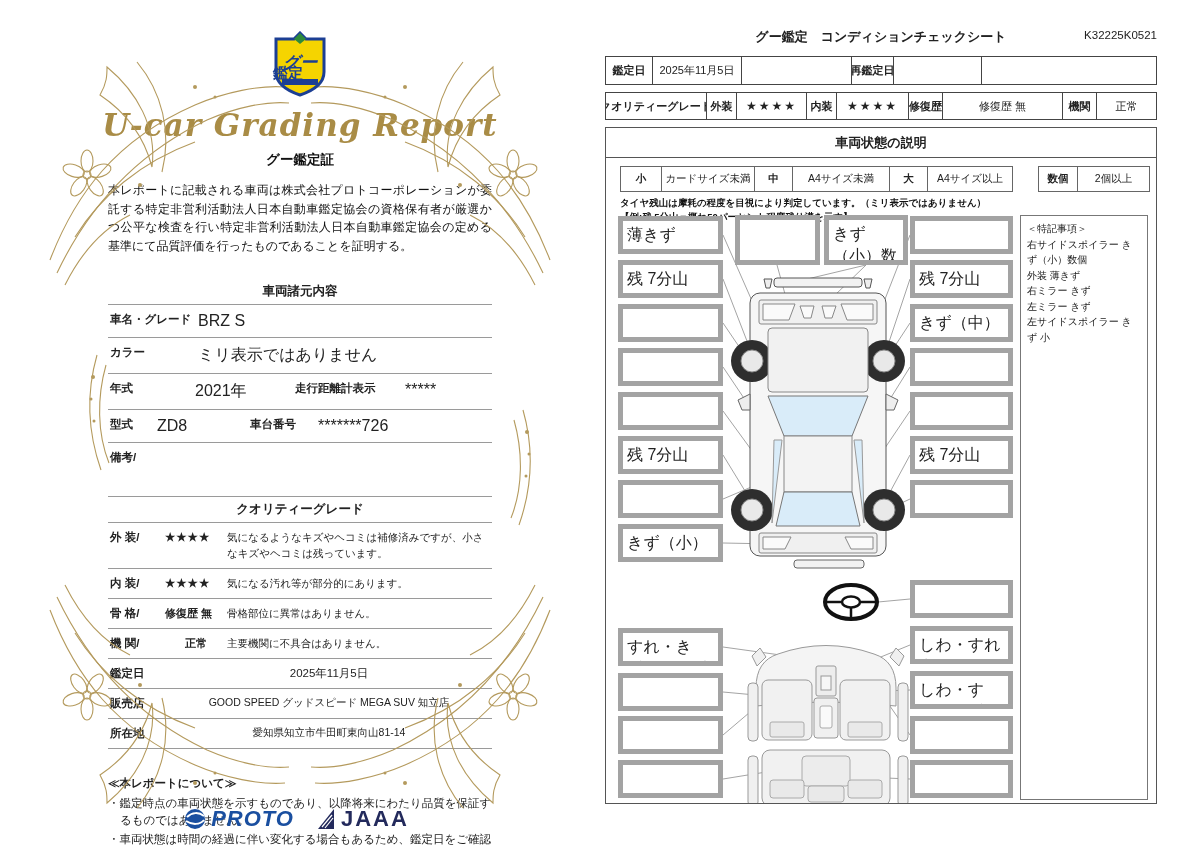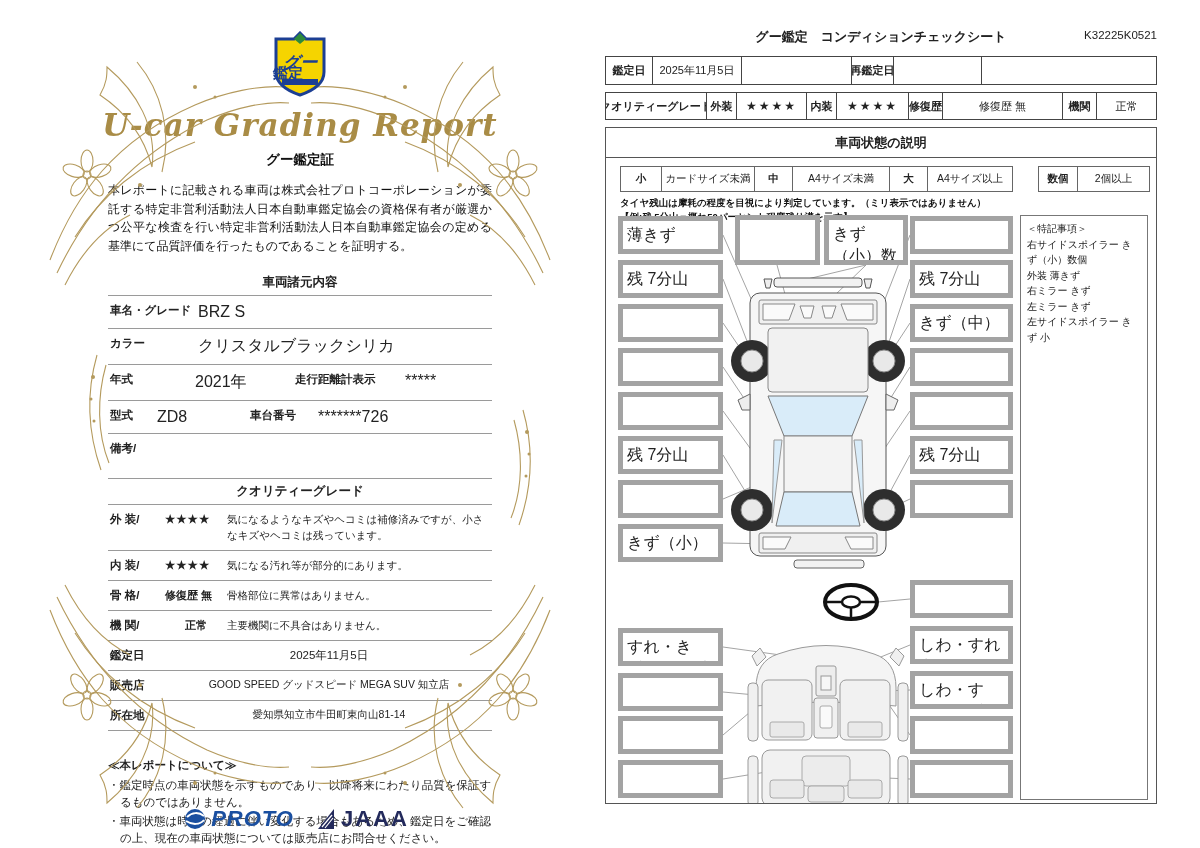--- a/index.html
+++ b/index.html
@@ -12,21 +12,21 @@
   .badge svg{position:absolute;left:0;top:0;}
   .badge-t1{position:absolute;left:0;top:20px;width:54px;text-align:center;
             font-size:17px;font-weight:bold;font-style:italic;color:#1c3f94;}
   .badge-t2{position:absolute;left:0;top:33px;width:54px;
             font-size:15px;font-weight:bold;color:#1c3f94;}
   .script-title{margin:10px 0 0 0;text-align:center;font-family:"DejaVu Serif",serif;
             font-style:italic;font-weight:bold;font-size:31px;color:#a98c46;letter-spacing:1px;}
   .cert-title{margin-top:8px;text-align:center;font-size:13.5px;font-weight:bold;color:#111;}
   .lp-body{width:384px;margin:0 auto;}
   .intro{margin:12px 0 0 0;font-size:12px;line-height:1.55;text-align:justify;color:#111;}
-  .ltitle{margin-top:15px;text-align:center;font-size:12.5px;font-weight:bold;padding:4px 0;}
+  .ltitle{margin-top:24px;text-align:center;font-size:12.5px;font-weight:bold;padding:4px 0;}
   .ltitle.bt{border-top:1px solid #9a9a9a;}
   .lrow{display:flex;align-items:flex-start;border-top:1px solid #9a9a9a;padding:7px 2px;font-size:11.5px;}
   .lrow.bb{border-bottom:1px solid #9a9a9a;}
   .lc{flex:0 0 auto;}
   .lval{font-size:16px;}
   .grade-label{flex:0 0 55px;font-weight:bold;}
   .grade-val{flex:0 0 62px;font-weight:bold;letter-spacing:1px;}
   .grade-desc{flex:1;font-size:10.5px;line-height:1.45;}
   .info-label{flex:0 0 58px;font-weight:bold;}
   .info-val{flex:1;text-align:center;}
@@ -128,21 +128,21 @@
       <p class="intro">本レポートに記載される車両は株式会社プロトコーポレーションが委託する特定非営利活動法人日本自動車鑑定協会の資格保有者が厳選かつ公平な検査を行い特定非営利活動法人日本自動車鑑定協会の定める基準にて品質評価を行ったものであることを証明する。</p>
 
       <div class="ltitle">車両諸元内容</div>
 
       <div class="lrow">
         <span class="lc" style="width:88px;font-weight:bold;">車名・グレード</span>
         <span class="lval">BRZ S</span>
       </div>
       <div class="lrow">
         <span class="lc" style="width:88px;font-weight:bold;">カラー</span>
-        <span class="lval">クリスタルブラックシリカ</span>
+        <span class="lval">ミリ表示ではありません</span>
       </div>
       <div class="lrow">
         <span class="lc" style="width:85px;font-weight:bold;">年式</span>
         <span class="lc lval" style="width:100px;">2021年</span>
         <span class="lc" style="width:110px;font-weight:bold;">走行距離計表示</span>
         <span class="lval">*****</span>
       </div>
       <div class="lrow">
         <span class="lc" style="width:47px;font-weight:bold;">型式</span>
         <span class="lc lval" style="width:93px;">ZD8</span>

